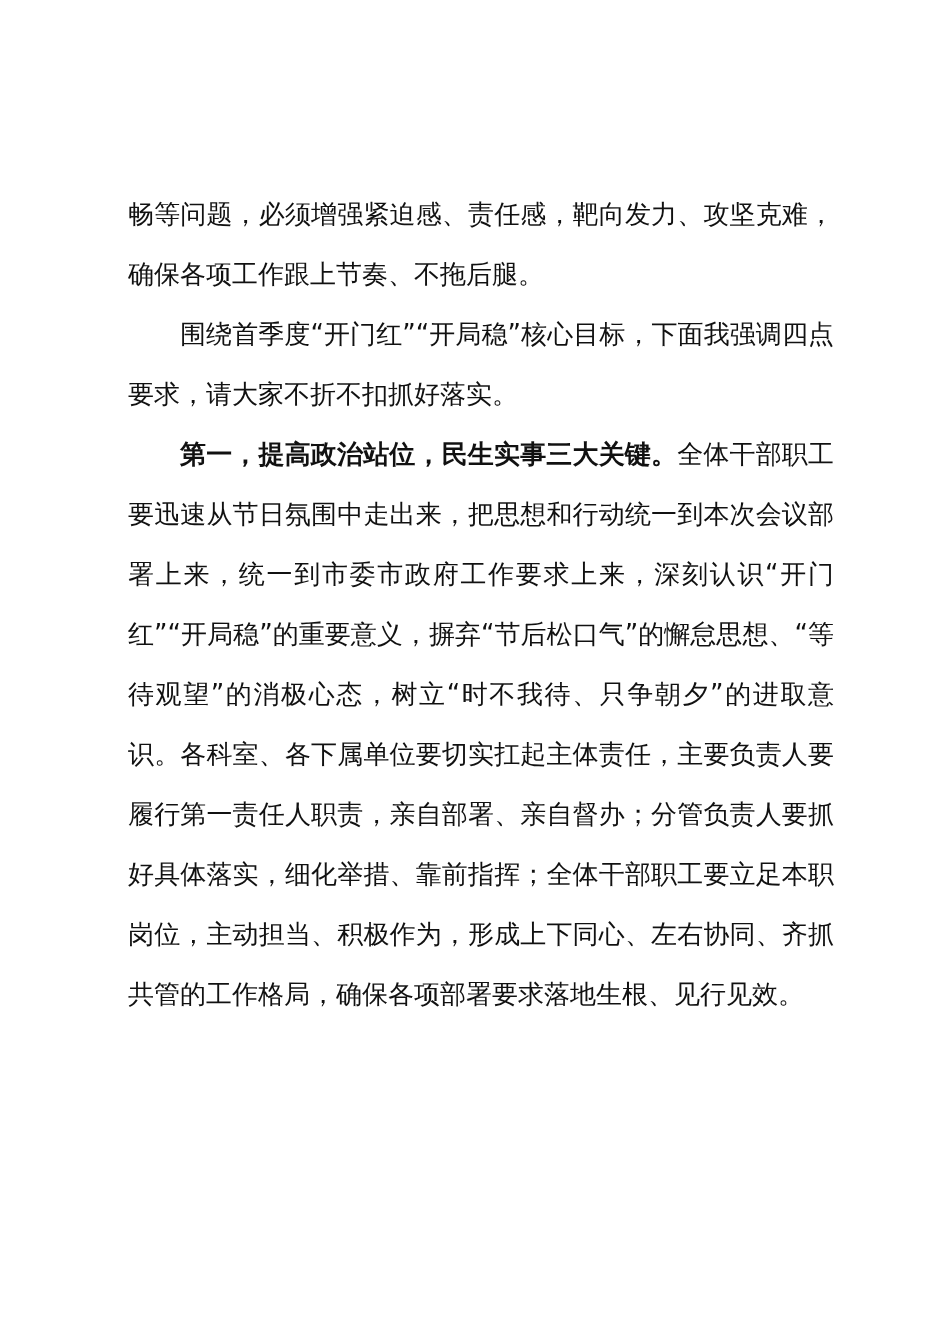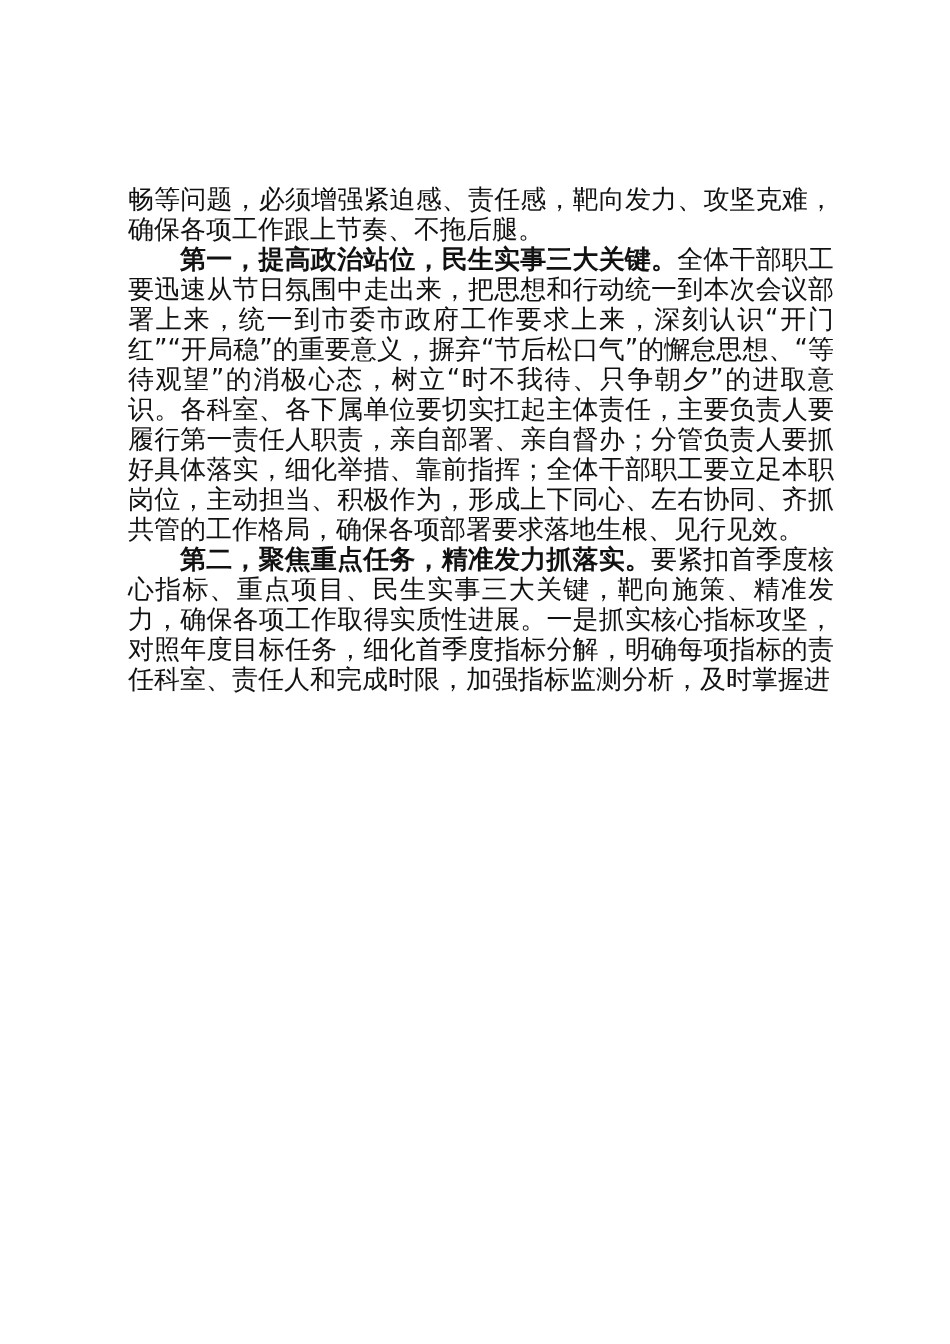--- a/index.html
+++ b/index.html
@@ -1,36 +1,36 @@
 <!DOCTYPE html>
 <html><head>
 <meta charset="utf-8">
 <style>
   html, body { margin:0; padding:0; background:#ffffff; }
   body { width:950px; height:1344px; position:relative; overflow:hidden; }
   .page { position:absolute; left:128px; top:184px; width:706px; }
   .p {
     font-family: "DejaVu Sans", "Liberation Sans", sans-serif;
     font-size:26px;
-    line-height:30px;
+    line-height:60px;
     color:#111111;
     margin:0;
     text-align:justify;
     letter-spacing:0px;
     word-break:break-all;
   }
   .indent { text-indent:52px; }
   .lead { font-weight:bold; }
 </style>
 </head>
 <body>
 
 <div class="page">
   <p class="p">
     <span>畅等问题，必须增强紧迫感、责任感，靶向发力、攻坚克难，确保各项工作跟上节奏、不拖后腿。</span>
   </p>
   <p class="p indent">
-    <span class="lead">第一，提高政治站位，民生实事三大关键。</span><span>全体干部职工要迅速从节日氛围中走出来，把思想和行动统一到本次会议部署上来，统一到市委市政府工作要求上来，深刻认识“开门红”“开局稳”的重要意义，摒弃“节后松口气”的懈怠思想、“等待观望”的消极心态，树立“时不我待、只争朝夕”的进取意识。各科室、各下属单位要切实扛起主体责任，主要负责人要履行第一责任人职责，亲自部署、亲自督办；分管负责人要抓好具体落实，细化举措、靠前指挥；全体干部职工要立足本职岗位，主动担当、积极作为，形成上下同心、左右协同、齐抓共管的工作格局，确保各项部署要求落地生根、见行见效。</span>
+    <span>围绕首季度“开门红”“开局稳”核心目标，下面我强调四点要求，请大家不折不扣抓好落实。</span>
   </p>
   <p class="p indent">
-    <span class="lead">第二，聚焦重点任务，精准发力抓落实。</span><span>要紧扣首季度核心指标、重点项目、民生实事三大关键，靶向施策、精准发力，确保各项工作取得实质性进展。一是抓实核心指标攻坚，对照年度目标任务，细化首季度指标分解，明确每项指标的责任科室、责任人和完成时限，加强指标监测分析，及时掌握进</span>
+    <span class="lead">第一，提高政治站位，民生实事三大关键。</span><span>全体干部职工要迅速从节日氛围中走出来，把思想和行动统一到本次会议部署上来，统一到市委市政府工作要求上来，深刻认识“开门红”“开局稳”的重要意义，摒弃“节后松口气”的懈怠思想、“等待观望”的消极心态，树立“时不我待、只争朝夕”的进取意识。各科室、各下属单位要切实扛起主体责任，主要负责人要履行第一责任人职责，亲自部署、亲自督办；分管负责人要抓好具体落实，细化举措、靠前指挥；全体干部职工要立足本职岗位，主动担当、积极作为，形成上下同心、左右协同、齐抓共管的工作格局，确保各项部署要求落地生根、见行见效。</span>
   </p>
 </div>
 
 </body></html>

